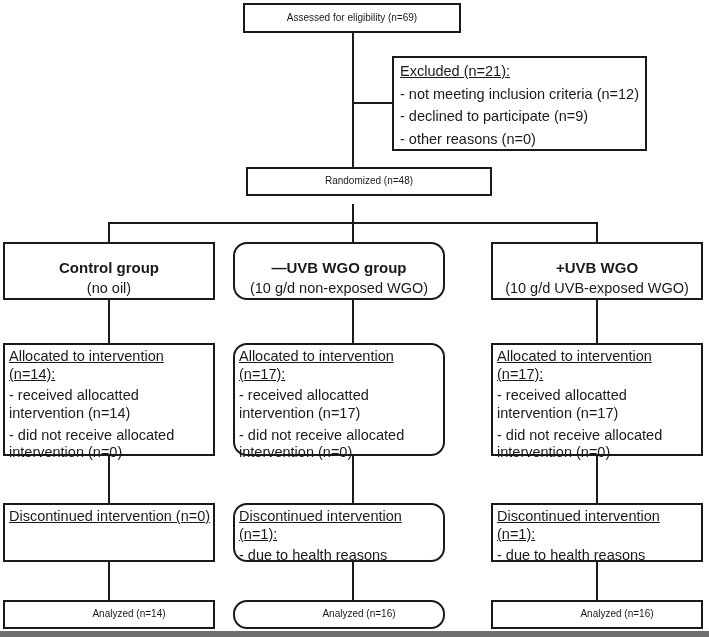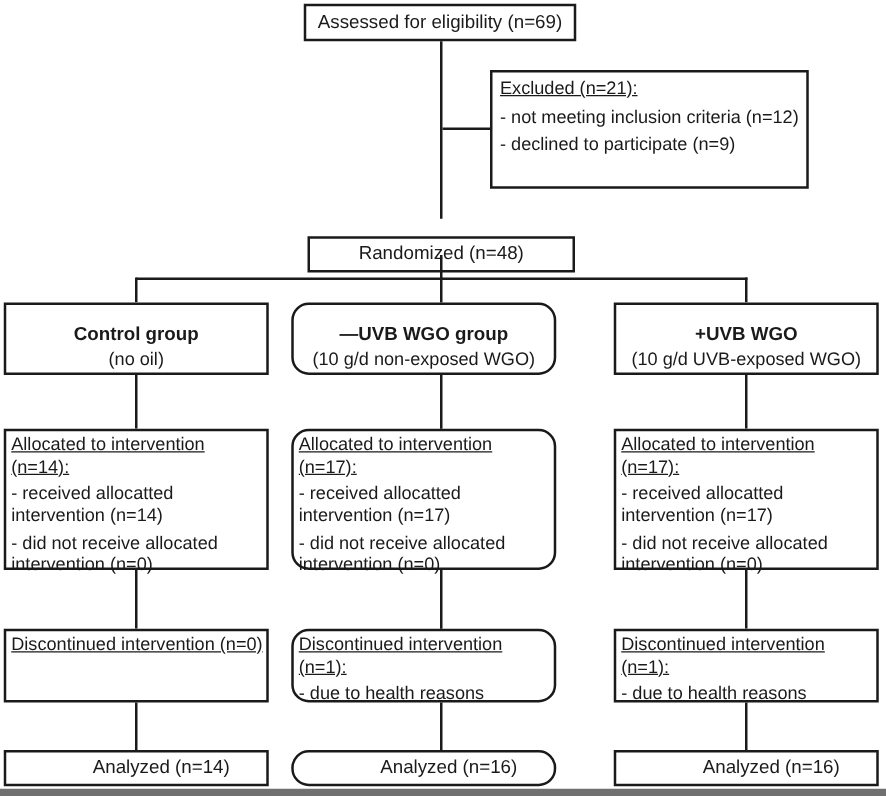--- a/index.html
+++ b/index.html
@@ -19,21 +19,21 @@
   .box{
     position:absolute;
     background:var(--background);
     border:2px solid var(--ink);
     font-size:14.5px;
     line-height:1.22;
   }
   .center-box{
     display:flex;align-items:center;justify-content:center;
     text-align:center;
-    font-size:15px;
+    font-size:10px;
   }
   .group-box{
     display:flex;flex-direction:column;align-items:center;justify-content:center;
     text-align:center;gap:3px;
   }
   .group-title{font-weight:bold;font-size:15px;}
   .group-subtitle{font-size:14.5px;}
   .detail-box{padding:3px 4px;}
   .excluded-box{padding:5px 6px;}
   .heading{text-decoration:underline;margin-bottom:3px;}
@@ -69,23 +69,24 @@
   </div>
 
   <div class="line vline" style="left:352px;top:33px;height:142px;"></div>
 
   <div class="line hline" style="left:354px;top:102px;width:38px;"></div>
 
   <div class="box detail-box excluded-box" style="left:392px;top:56px;width:255px;height:95px;">
     <div class="heading">Excluded (n=21):</div>
     <div class="item">- not meeting inclusion criteria (n=12)</div>
     <div class="item">- declined to participate (n=9)</div>
+    <div class="item">- other reasons (n=0)</div>
   </div>
 
-  <div class="box center-box" style="left:246px;top:189px;width:214px;height:29px;justify-content:center;">
+  <div class="box center-box" style="left:246px;top:167px;width:246px;height:29px;justify-content:center;">
     <span>Randomized (n=48)</span>
   </div>
 
   <div class="line vline" style="left:352px;top:204px;height:20px;"></div>
   <div class="line hline" style="left:109px;top:222px;width:489px;"></div>
   <div class="line vline l1" style="top:222px;height:20px;"></div>
   <div class="line vline l2" style="top:222px;height:20px;"></div>
   <div class="line vline l3" style="top:222px;height:20px;"></div>
 
   <div class="box colbox group-box row-group c1">

